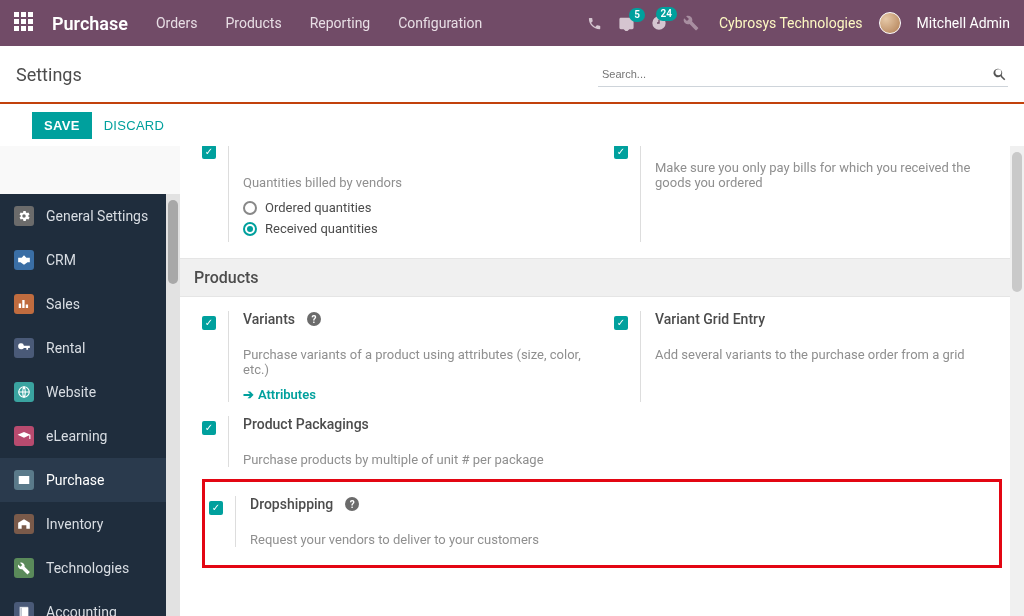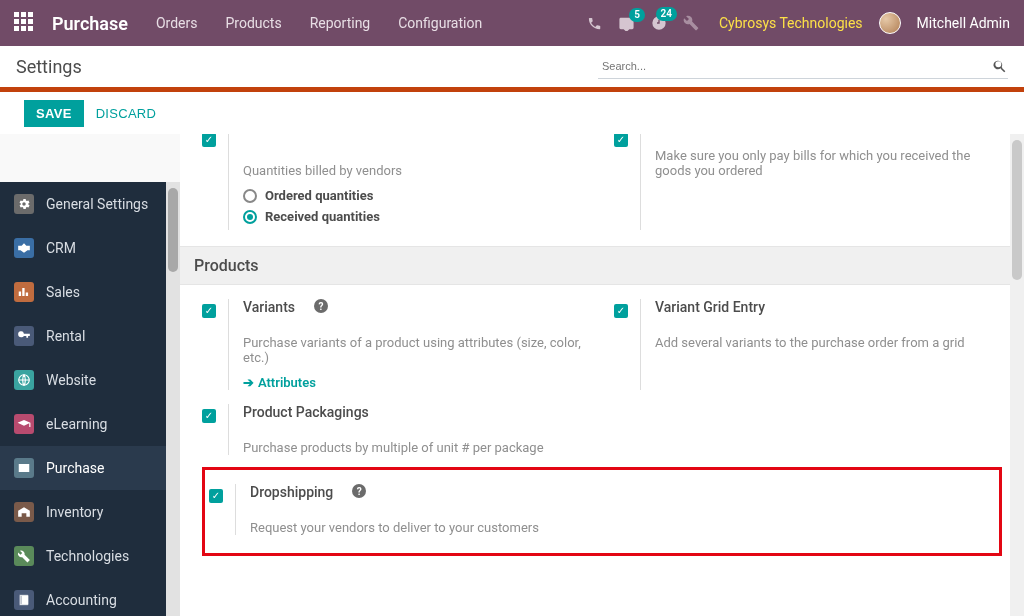--- a/index.html
+++ b/index.html
@@ -9,33 +9,33 @@
   .topbar { background: #714b67; height: 46px; display: flex; align-items: center; color: #fff; padding: 0 14px; }
   .apps-icon { width: 22px; height: 22px; margin-right: 16px; display: grid; grid-template-columns: repeat(3, 5px); grid-template-rows: repeat(3, 5px); gap: 2px; cursor: pointer;}
   .apps-icon span { background: #fff; width:5px; height:5px; }
   .brand { font-size: 18px; font-weight: 600; margin-right: 28px; }
   .topmenu { display:flex; gap: 28px; }
   .topmenu a { color: #e8dee5; font-size: 14px; cursor:pointer;}
   .top-spacer { flex:1; }
   .top-right { display:flex; align-items:center; gap: 16px; color:#d5c5d0; }
   .badge-wrap { position:relative; }
   .badge { position:absolute; top:-8px; right:-10px; background: #00a09d; color:#fff; border-radius:8px; font-size:10px; padding:0 5px; line-height:14px; font-weight:600;}
-  .top-right .company { color:#fde047; font-size:14px; margin-left:4px;}
+  .top-right .company { color:#fef9c3; font-size:14px; margin-left:4px;}
   .avatar { width:22px; height:22px; border-radius:50%; background: radial-gradient(circle at 30% 30%, #e6c9a8, #b07d52); border:1px solid #fff; }
   .user { color:#fff; font-size:14px;}
 
   
-  .controlbar { height: 46px; background:#fff; display:flex; align-items:center; border-bottom:5px solid #c2410c; padding:0 16px;}
+  .controlbar { height: 58px; background:#fff; display:flex; align-items:center; border-bottom:2px solid #c2410c; padding:0 16px;}
   .page-title { font-size: 18px; color:#4c4c4c;}
   .search-wrap { margin-left:auto; width: 410px; position:relative;}
   .search-input { width: 100%; border: none; border-bottom:1px solid #ced4da; padding:6px 28px 6px 4px; font-size:11px; color:#666; outline:none;}
   .search-icon { position:absolute; right:0; top:4px; color:#666; }
 
   
-  .actionbar { height:42px; background:#fff; display:flex; align-items:center; padding:0 24px; gap:12px;}
+  .actionbar { height:42px; background:#fff; display:flex; align-items:center; padding:0 32px; gap:12px;}
   .btn-save { background:#00a09d; color:#fff; border:none; padding:6px 12px; font-size:13px; font-weight:600; cursor:pointer; letter-spacing:0.3px;}
   .btn-discard { color:#00a09d; font-size:13px; font-weight:400; background:none; border:none; cursor:pointer; letter-spacing:0.3px;}
 
   
   .body { display:flex; height: calc(616px - 46px - 46px - 42px); }
 
   
   .sidebar { width: 180px; background:#1f2d3d; color:#c6cbd2; overflow:auto; position:relative;margin-top:48px;}
   .side-item { display:flex; align-items:center; gap:12px; padding: 12px 14px; cursor:pointer; font-size:14px; color:#d8dde3;}
   .side-item.active { background:#2a3a4d; color:#fff;}
@@ -47,26 +47,26 @@
   .main { flex:1; background:#fff; overflow:auto; position:relative;}
   .main-inner { padding: 0 22px 40px 22px; }
 
   
   .section-title { font-size:16px; color:#4c4c4c; font-weight:500; background:#f0f0f0; border:1px solid #e5e5e5; margin-top:16px; padding:9px 14px; margin-left:-23px; margin-right:-23px;}
   .settings-row { display:flex; gap: 24px; padding-top:14px;}
   .setting { flex:1; display:flex; gap:12px; }
   .setting .cb { flex:0 0 auto; margin-top:3px;}
   .cb-box { width:14px; height:14px; background:#00a09d; display:inline-flex; align-items:center; justify-content:center; color:#fff; font-size:10px; border-radius:2px; cursor:pointer;}
   .setting .body-col { border-left: 1px solid #ddd; padding-left: 14px; min-height: 24px;}
-  .setting-label { color:#4c4c4c; font-weight:500; font-size:14px; display:inline-flex; gap:19px;}
+  .setting-label { color:#4c4c4c; font-weight:500; font-size:14px; display:inline-flex; align-items:center; gap:12px;}
   .setting-desc { color:#8f8f8f; font-size:13px; margin-top:20px; max-width:380px;}
   .help-icon { width:14px; height:14px; border-radius:50%; background:#6b6b6b; color:#fff; display:inline-flex; align-items:center; justify-content:center; font-size:10px; font-weight:700;}
 
   .radio-group { margin-top:10px; }
-  .radio-item { display:flex; align-items:center; gap:8px; color:#4c4c4c; font-size:13px; margin: 6px 0; cursor:pointer;font-weight:bold;}
+  .radio-item { display:flex; align-items:center; gap:8px; color:#4c4c4c; font-size:13px; margin: 6px 0; cursor:pointer;}
   .radio-circle { width:14px; height:14px; border-radius:50%; border:2px solid #888; display:inline-flex; align-items:center; justify-content:center;}
   .radio-item.sel .radio-circle { border-color:#00a09d;}
   .radio-item.sel .radio-circle::after { content:""; width:6px; height:6px; border-radius:50%; background:#00a09d;}
 
   .action-link { color:#00a09d; font-weight:600; font-size:13px; display:inline-flex; align-items:center; gap:4px; margin-top:10px; cursor:pointer;}
 
   .highlight-box { border:3px solid #e30613; padding: 10px 4px 18px 4px; margin-top:12px; }
 
   
   .mbar-track { position:absolute; right:0; top:0; bottom:0; width:14px; background:#f0f0f0;}

